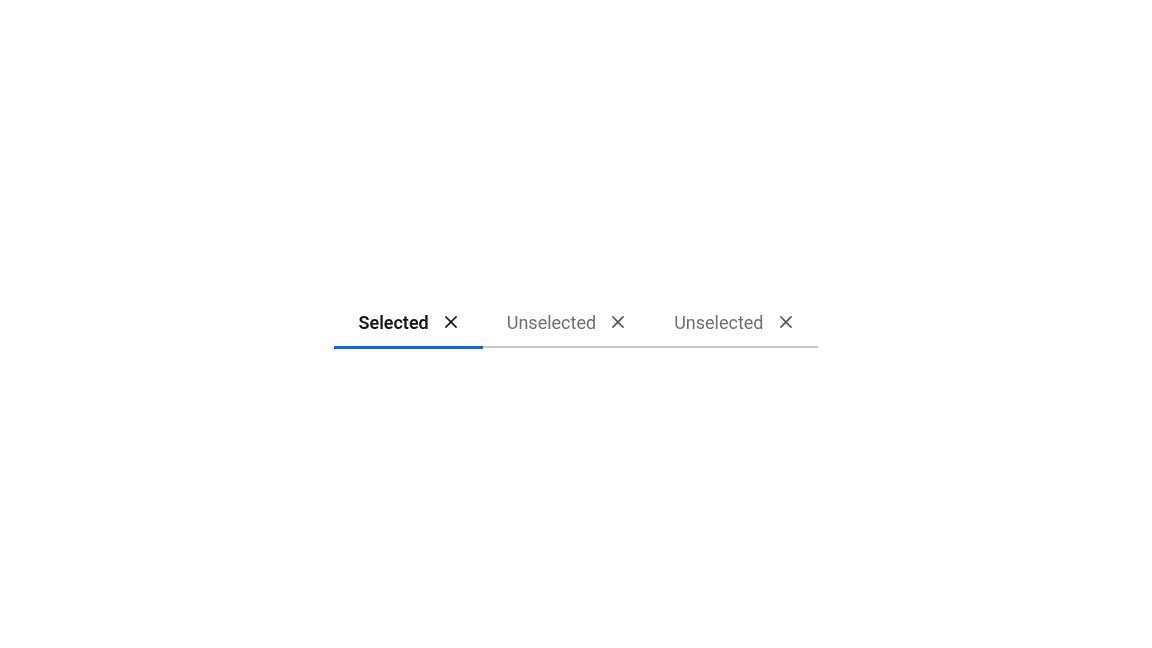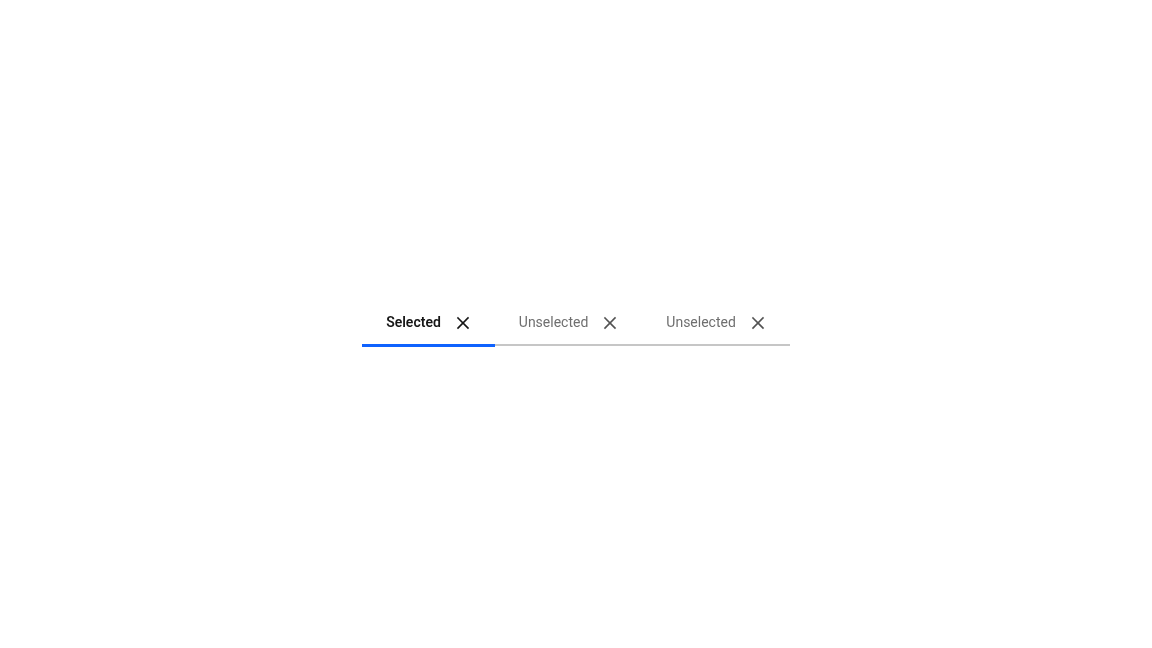--- a/index.html
+++ b/index.html
@@ -29,21 +29,21 @@
       position: relative;
     }
     .tab.selected {
       border-bottom: 3px solid #0f62fe;
     }
     .tab.unselected {
       border-bottom: 2px solid #c6c6c6;
       margin-bottom: 1px;
     }
     .tab-label {
-      font-size: 14px;
+      font-size: 18px;
       line-height: 1.3;
     }
     .tab.selected .tab-label {
       color: #161616;
       font-weight: 600;
     }
     .tab.unselected .tab-label {
       color: #6f6f6f;
       font-weight: 400;
     }

